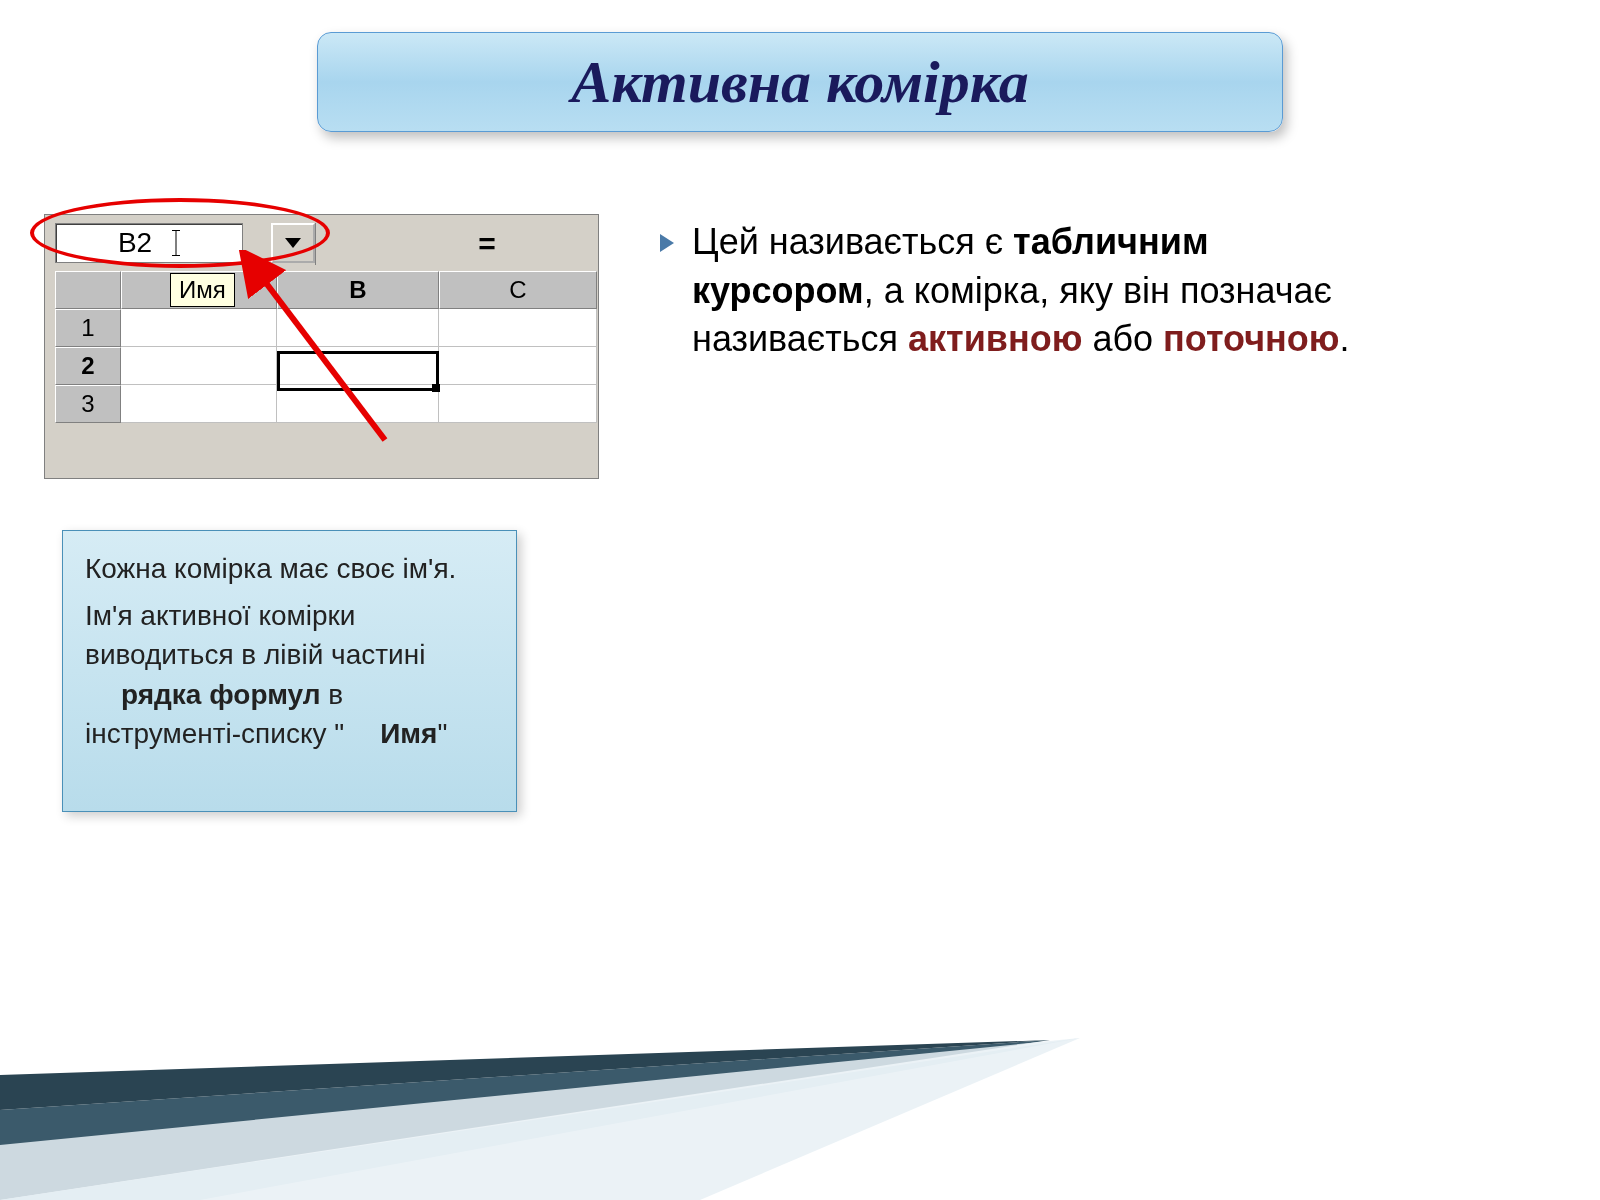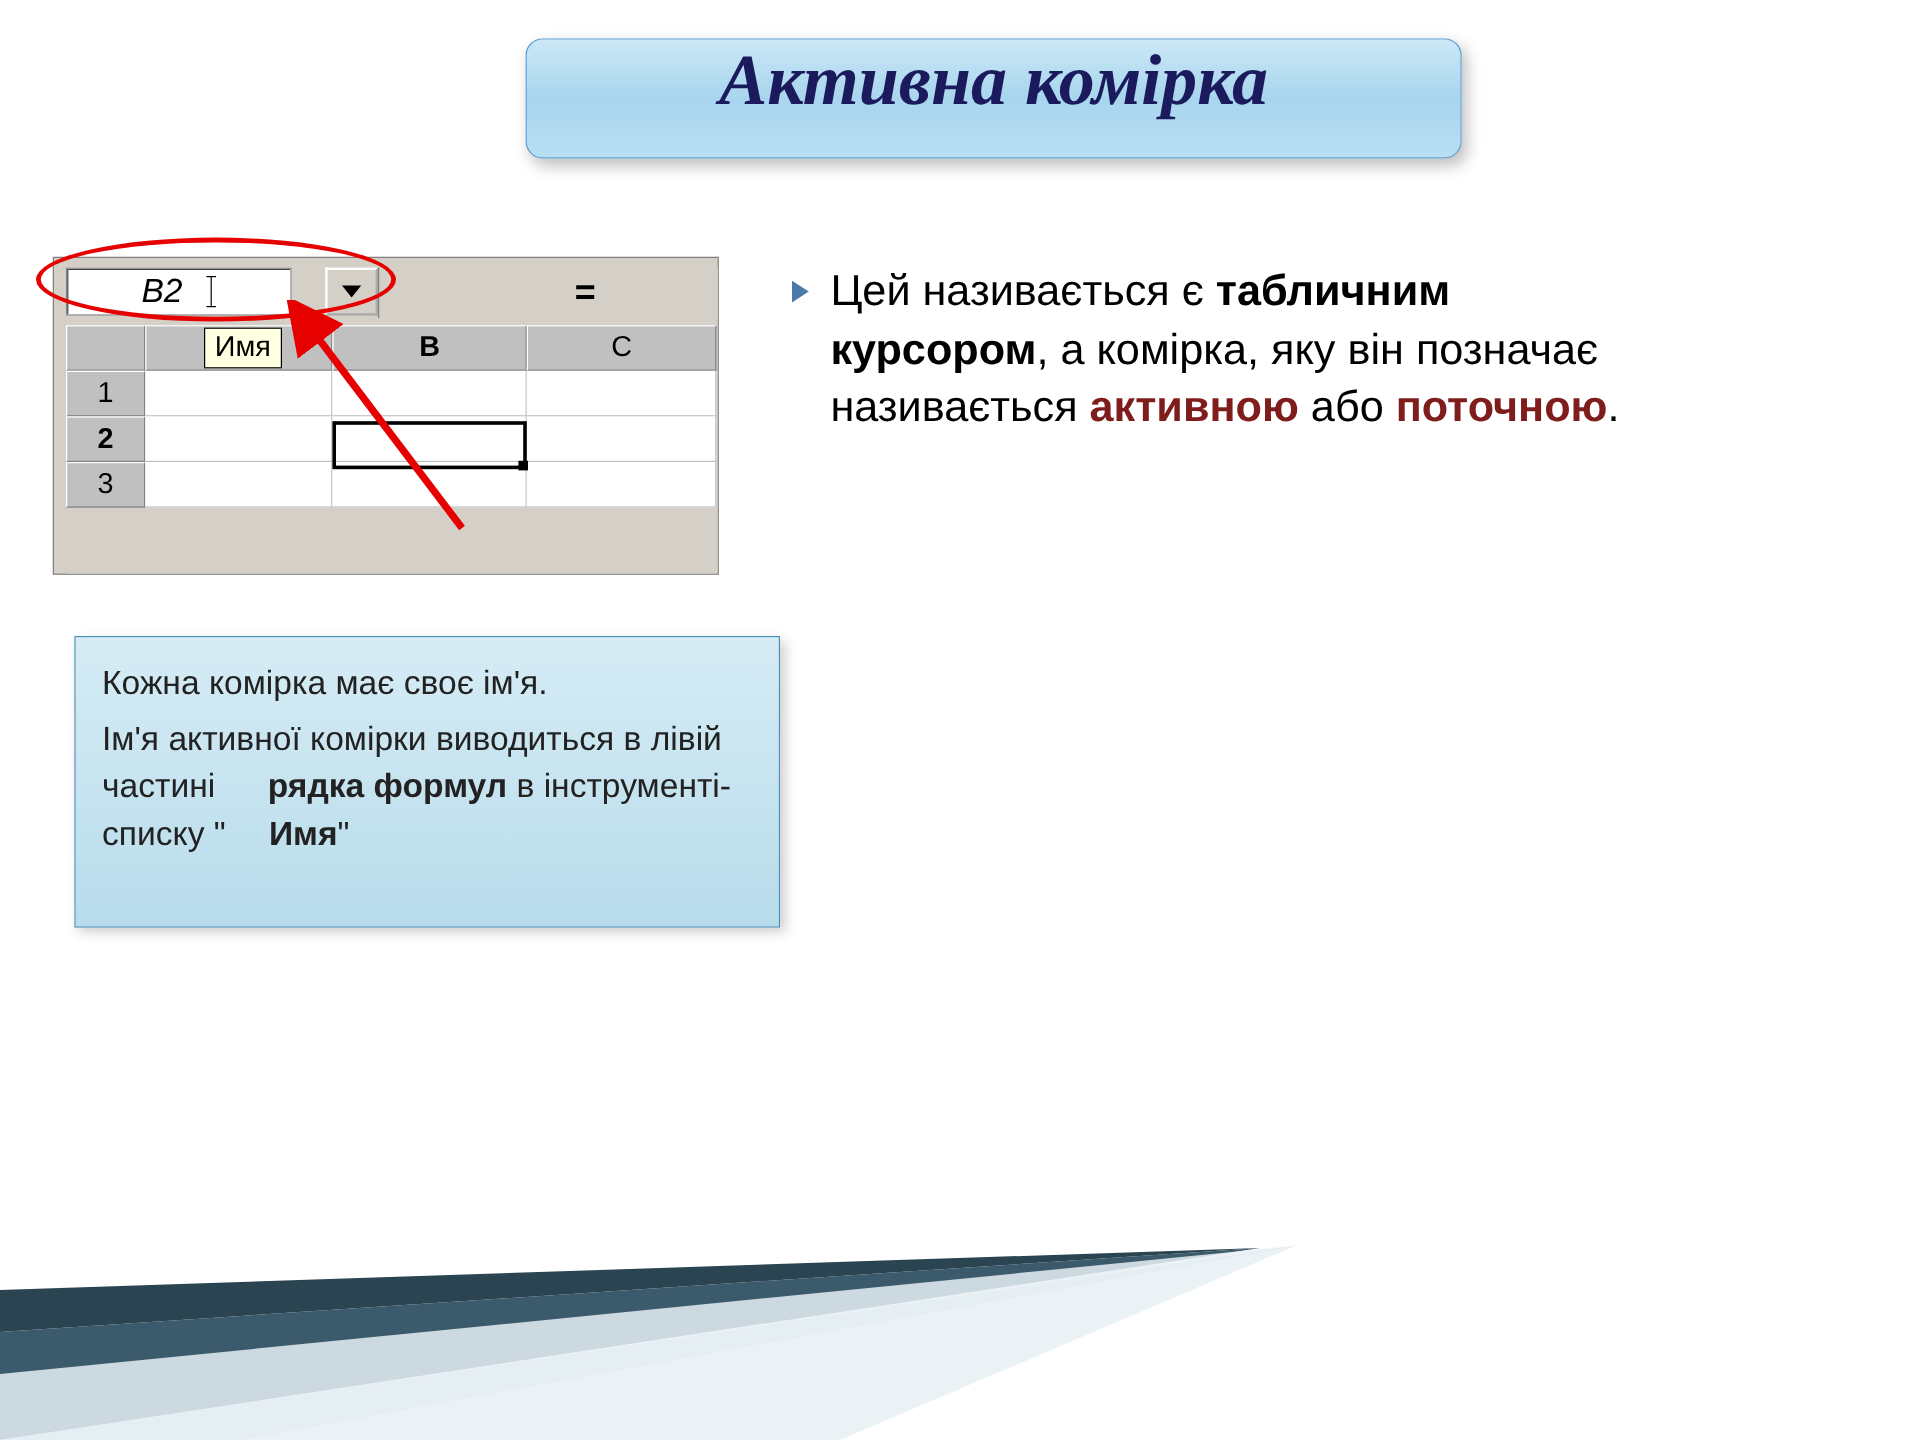--- a/index.html
+++ b/index.html
@@ -11,29 +11,29 @@
     position: relative;
     overflow: hidden;
   }
 
   
   .title-banner {
     position: absolute;
     top: 32px;
     left: 50%;
     transform: translateX(-50%);
-    width: 780px;
+    width: 966px;
     height: 100px;
     background: linear-gradient(to bottom, #cbe8f6 0%, #a8d5ee 50%, #b8def2 100%);
     border: 1px solid #5a9bd4;
     border-radius: 14px;
     box-shadow: 4px 6px 12px rgba(0,0,0,0.25);
     display: flex;
-    justify-content: center;
-    margin-left: 28px;
+    align-items: center;
+    justify-content: center;
   }
   .title-text {
     font-family: "Times New Roman", serif;
     font-style: italic;
     font-weight: bold;
     font-size: 60px;
     color: #1a1a5c;
   }
 
   
@@ -54,21 +54,20 @@
     right: 0;
     bottom: 0;
     background: #d4d0c8;
   }
 
   
   .namebox-row {
     display: flex;
     height: 42px;
     background: #d4d0c8;
-    font-style: italic;
   }
   .namebox {
     width: 188px;
     height: 40px;
     background: #ffffff;
     border: 1px solid #808080;
     box-shadow: inset 1px 1px 0 #404040;
     font-family: Arial, sans-serif;
     font-size: 28px;
     color: #000;
@@ -240,21 +239,21 @@
     height: 200px;
     z-index: 9;
     pointer-events: none;
   }
 
   
   .callout {
     position: absolute;
     top: 530px;
     left: 62px;
-    width: 588px;
+    width: 455px;
     background: linear-gradient(to bottom, #d6ecf5 0%, #b8dceb 100%);
     border: 1px solid #4a90b8;
     box-shadow: 4px 4px 10px rgba(0,0,0,0.2);
     padding: 18px 22px 50px 22px;
     font-family: Arial, sans-serif;
     font-size: 28px;
     line-height: 1.4;
     color: #222;
   }
   .callout p { margin-bottom: 8px; }

